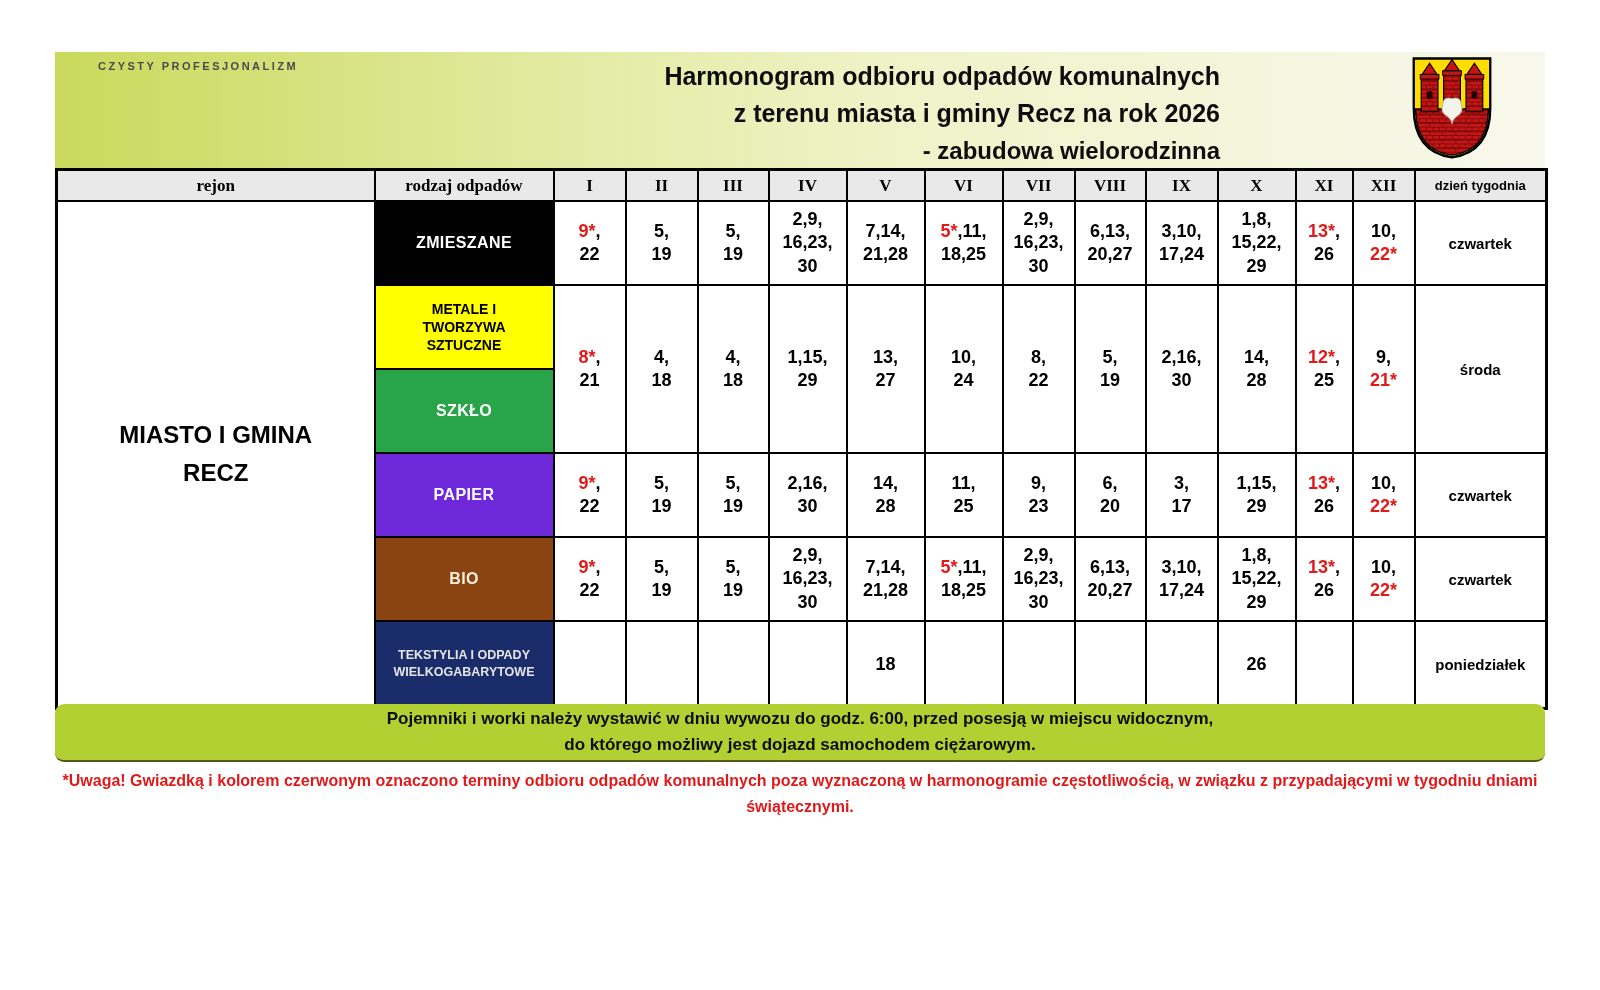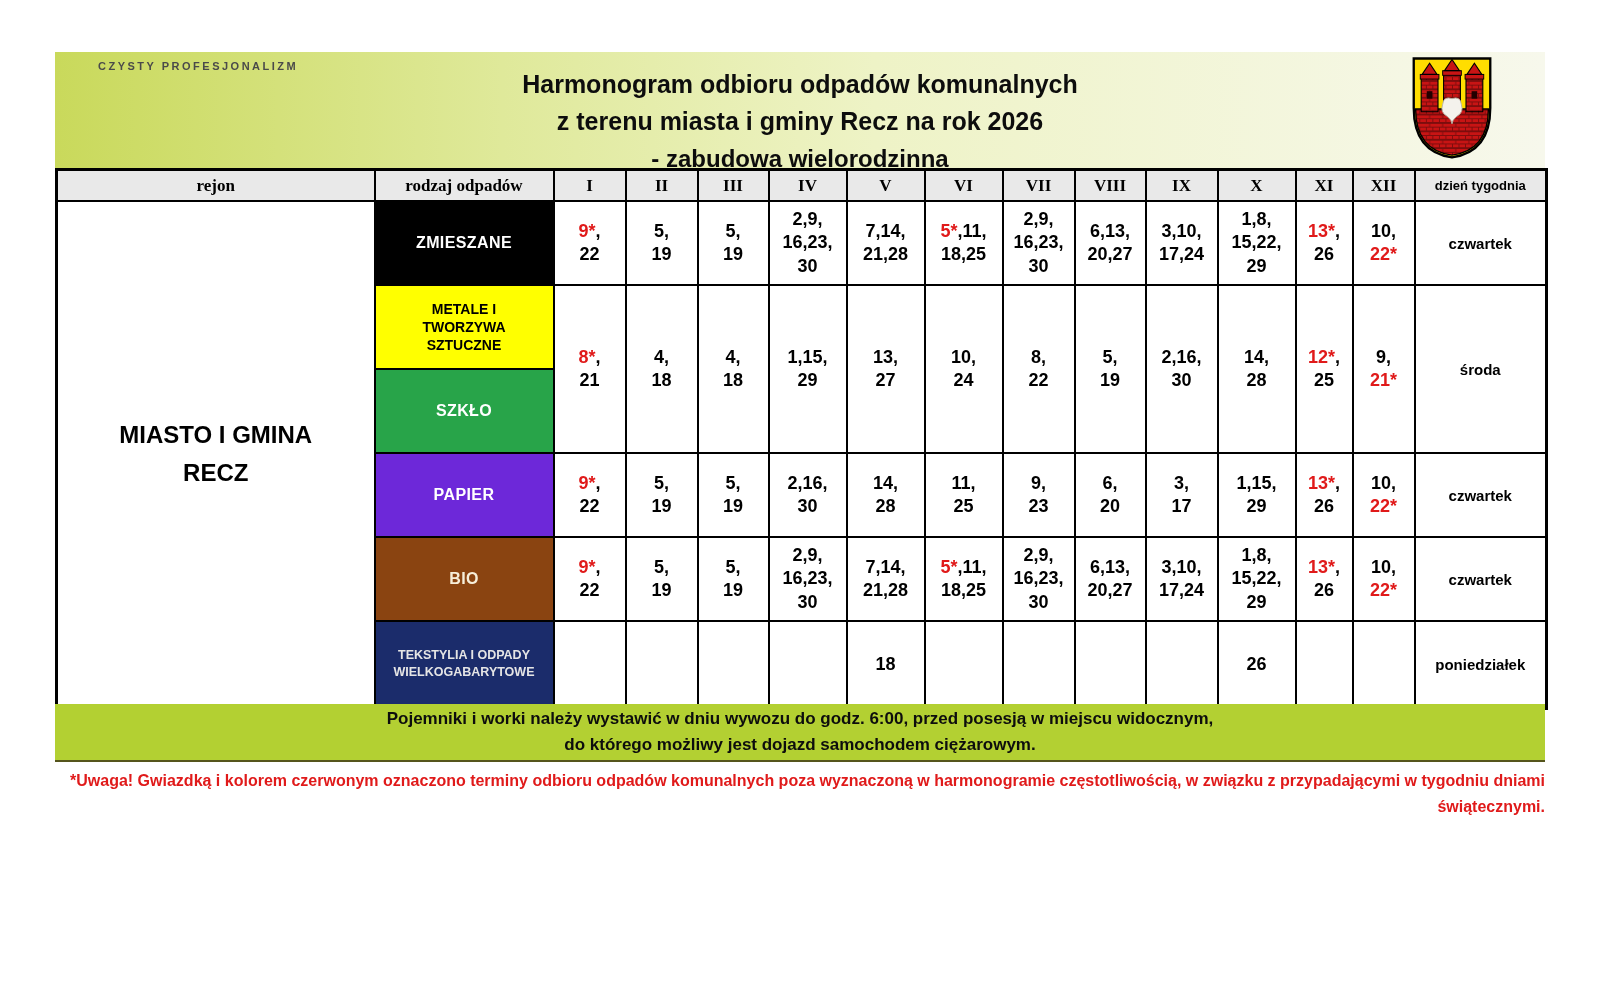--- a/index.html
+++ b/index.html
@@ -10,21 +10,21 @@
   
   .band{position:absolute;left:55px;top:52px;width:1490px;height:116px;
         background:linear-gradient(to right,#c9d95b 0%,#dfe99a 30%,#eef3c6 55%,#f7f8ec 100%);}
   .logo{position:absolute;left:62px;top:56px;width:250px;height:108px;}
   .logo-row{display:flex;align-items:flex-start;}
   .logo-cube{flex:0 0 auto;}
   .logo-text{font-size:52px;font-weight:bold;color:#3b3b3b;letter-spacing:2px;
              line-height:1;margin:26px 0 0 2px;}
   .logo-tagline{font-size:11px;font-weight:bold;color:#4a4a4a;letter-spacing:2.5px;
                 margin:4px 0 0 36px;white-space:nowrap;}
-  .title{position:absolute;left:380px;top:58px;width:840px;text-align:center;margin-top:8px;}
+  .title{position:absolute;left:380px;top:58px;width:840px;text-align:right;}
   .title div{font-weight:bold;color:#0d0d0d;line-height:37px;}
   .title .t1{font-size:25px;}
   .title .t2{font-size:25px;}
   .title .t3{font-size:24px;}
   .crest{position:absolute;left:1410px;top:55px;}
 
   
   .tbl-wrap{position:absolute;left:55px;top:168px;}
   table{border-collapse:collapse;table-layout:fixed;width:1490px;border:3px solid #000;}
   th,td{border:2px solid #000;overflow:hidden;vertical-align:middle;}
@@ -39,23 +39,23 @@
   .lbl-metale{font-size:14px;line-height:1.3;}
   .lbl-tekstylia{font-size:12.5px;line-height:1.35;}
   .data-cell{background:#fff;text-align:center;font-size:18px;font-weight:bold;
              line-height:1.28;padding:1px;}
   .weekday-cell{background:#fff;text-align:center;font-size:15px;font-weight:bold;}
   .red{color:#e01a1a;}
 
   
   .banner{position:absolute;left:55px;top:704px;width:1490px;height:56px;background:#b3d032;
           display:flex;flex-direction:column;justify-content:center;align-items:center;
-          border-bottom:2px solid #55551c;}
+          border-bottom:2px solid #55551c;border-radius:9px;}
   .banner div{font-size:17px;font-weight:bold;color:#0d0d0d;line-height:26px;text-align:center;}
-  .note{position:absolute;left:55px;top:768px;width:1490px;text-align:right;
+  .note{position:absolute;left:55px;top:768px;width:1490px;text-align:center;
         color:#e01a1a;font-size:16px;font-weight:bold;line-height:26px;}
 </style>
 </head>
 <body>
 
 <div class="page">
 
   <div class="band"></div>
 
   <div class="logo">

